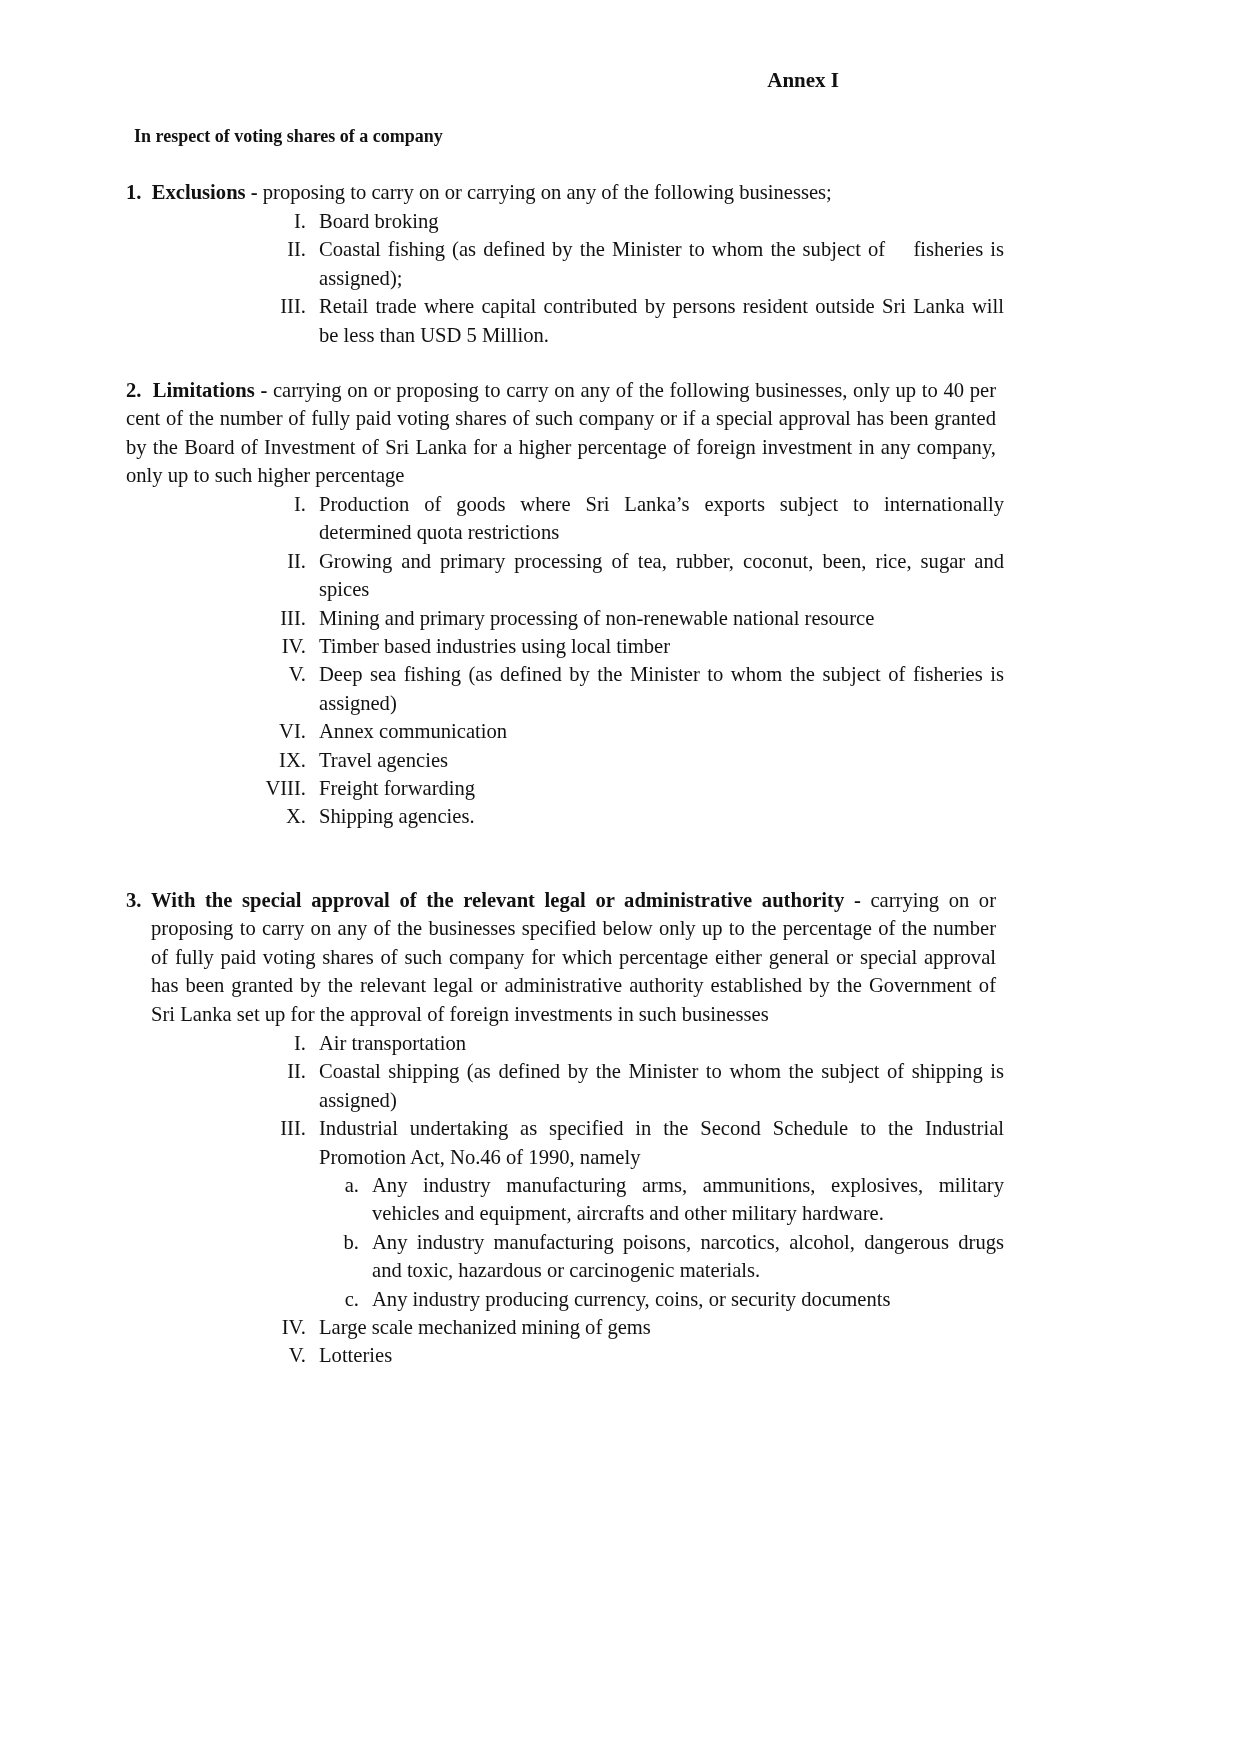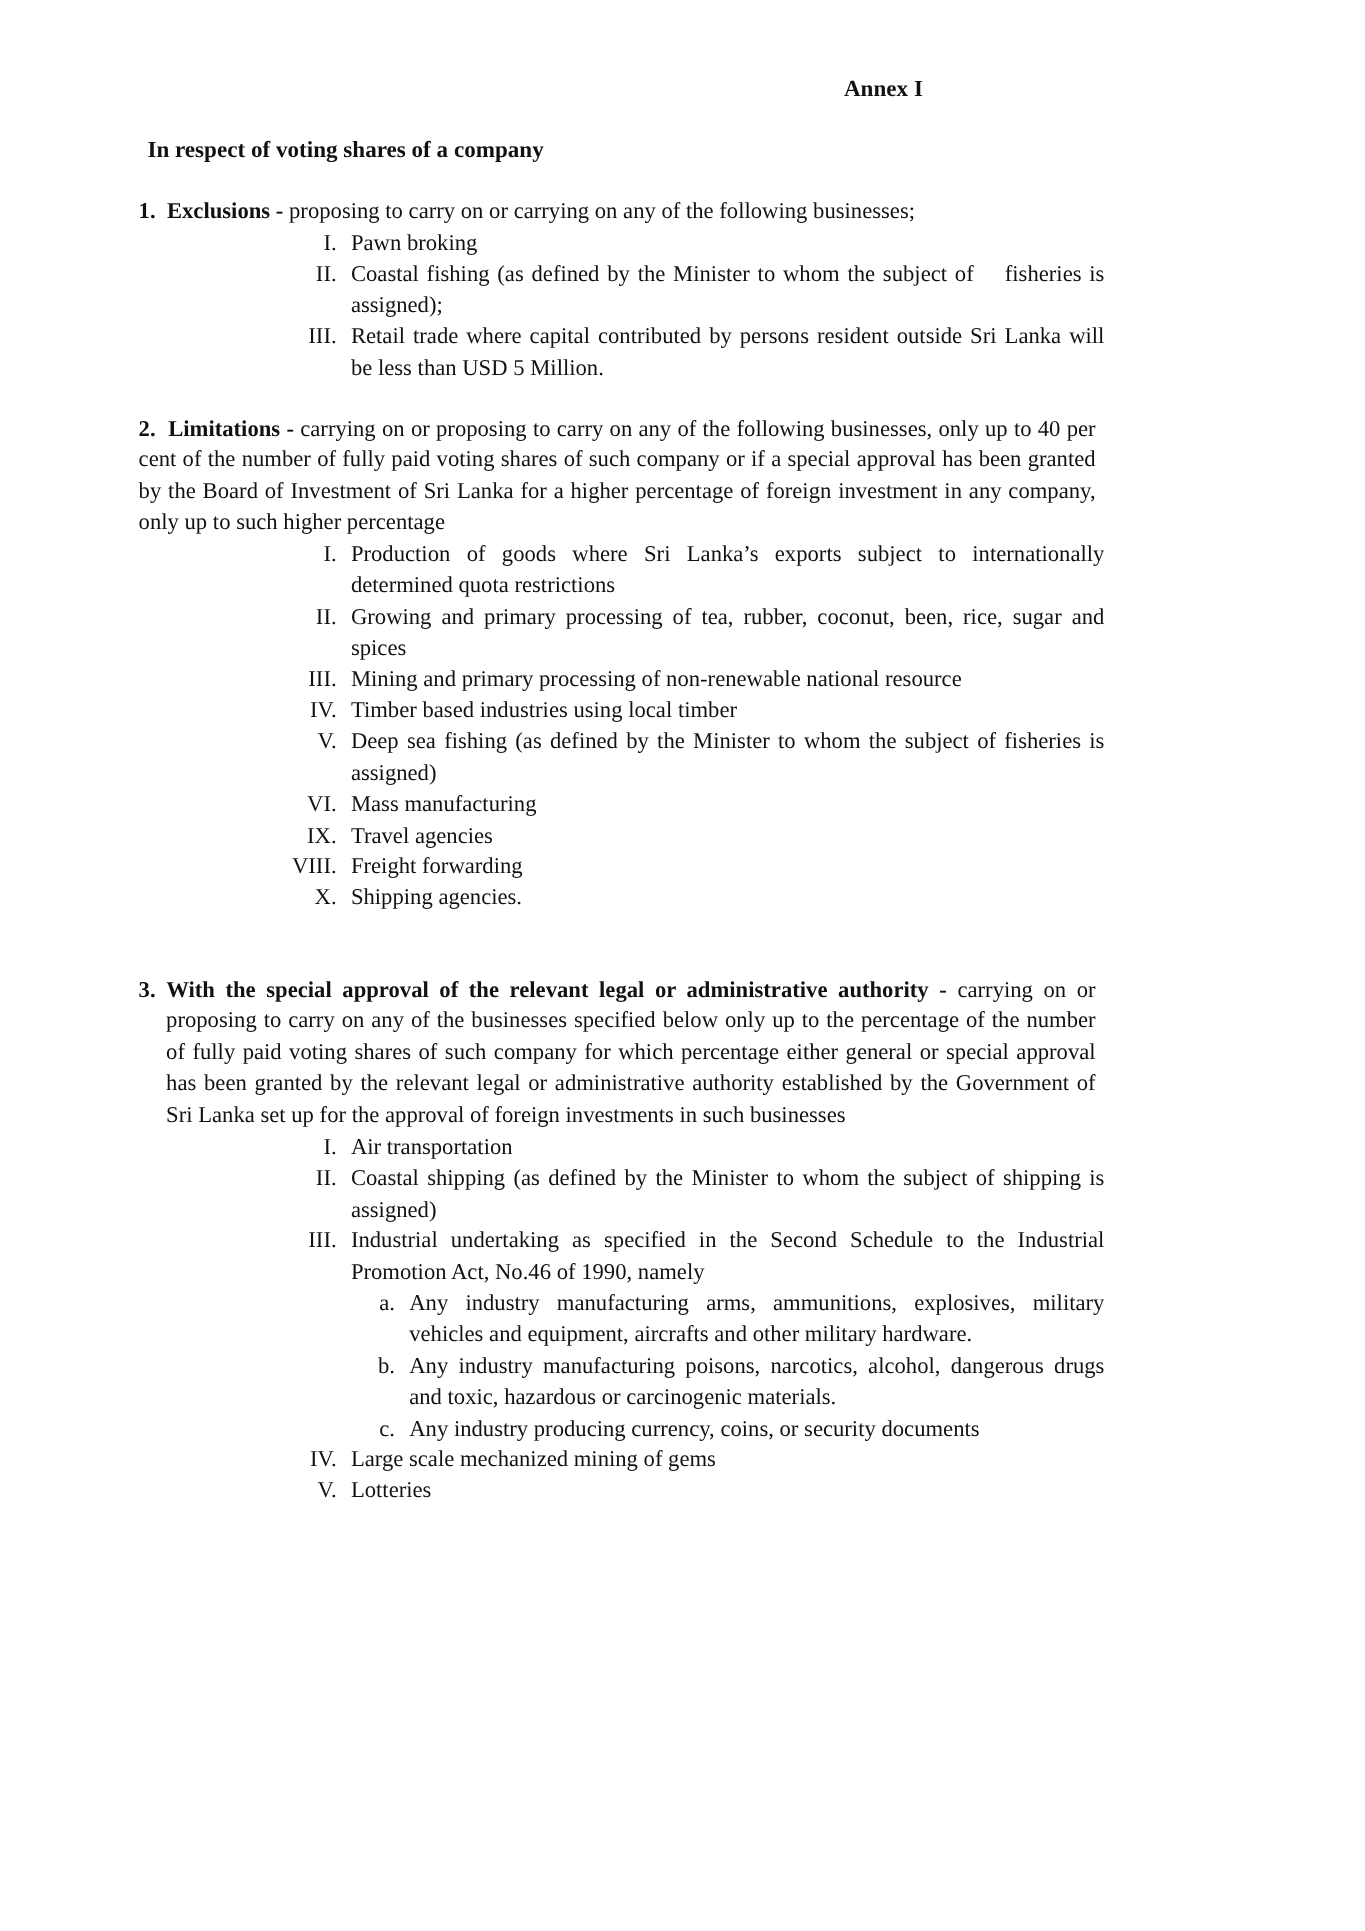--- a/index.html
+++ b/index.html
@@ -1,20 +1,20 @@
 <!DOCTYPE html>
 <html><head>
 <meta charset="utf-8">
 <style>
   html, body { margin: 0; padding: 0; background: #ffffff; }
   body { width: 1241px; height: 1755px; position: relative; overflow: hidden;
          font-family: "Liberation Serif", "DejaVu Serif", serif; color: #111; }
   .page { position: absolute; left: 0; top: 0; width: 1076px; height: 1755px; }
   .annex { position: absolute; top: 66px; right: 237px; font-weight: bold; font-size: 21px; line-height: 28px; }
-  .heading { position: absolute; top: 122px; left: 134px; font-weight: bold; font-size: 21px; line-height: 28px; }
+  .heading { position: absolute; top: 122px; left: 134px; font-weight: bold; font-size: 18px; line-height: 28px; }
   .para { position: absolute; left: 126px; width: 870px; font-size: 20.6px; line-height: 28.4px; text-align: justify; }
   .para b { font-weight: bold; }
   .para.hang { padding-left: 25px; text-indent: -25px; width: 845px; }
   .list { position: absolute; left: 262px; width: 742px; font-size: 20.6px; line-height: 28.4px; margin: 0; padding: 0; }
   .li { display: flex; }
   .num { width: 44px; text-align: right; padding-right: 13px; flex: 0 0 44px; }
   .txt { flex: 1; text-align: justify; }
   .sublist { margin: 0; padding: 0; margin-left: 57px; }
   .sublist .num { width: 40px; flex: 0 0 40px; padding-right: 13px; }
 </style>
@@ -26,21 +26,21 @@
   <div class="annex">Annex I</div>
   <div class="heading">In respect of voting shares of a company</div>
 
   <div class="para" style="top:178px;">
     <b>1.</b>&nbsp;
     <b>Exclusions</b><b> - </b><span>proposing to carry on or carrying on any of the following businesses;</span>
   </div>
   <div class="list" style="top:207px;">
     <div class="li">
         <span class="num">I.</span>
-        <span class="txt" style="white-space:pre-wrap;">Pawn broking</span>
+        <span class="txt" style="white-space:pre-wrap;">Board broking</span>
       </div>
     <div class="li">
         <span class="num">II.</span>
         <span class="txt" style="white-space:pre-wrap;">Coastal fishing (as defined by the Minister to whom the subject of    fisheries is assigned);</span>
       </div>
     <div class="li">
         <span class="num">III.</span>
         <span class="txt">Retail trade where capital contributed by persons resident outside Sri Lanka will be less than USD 5 Million.</span>
       </div>
   </div>
@@ -65,21 +65,21 @@
     <div class="li">
         <span class="num">IV.</span>
         <span class="txt">Timber based industries using local timber</span>
       </div>
     <div class="li">
         <span class="num">V.</span>
         <span class="txt">Deep sea fishing (as defined by the Minister to whom the subject of fisheries is assigned)</span>
       </div>
     <div class="li">
         <span class="num">VI.</span>
-        <span class="txt">Mass manufacturing</span>
+        <span class="txt">Annex communication</span>
       </div>
     <div class="li">
         <span class="num">IX.</span>
         <span class="txt">Travel agencies</span>
       </div>
     <div class="li">
         <span class="num">VIII.</span>
         <span class="txt">Freight forwarding</span>
       </div>
     <div class="li">

